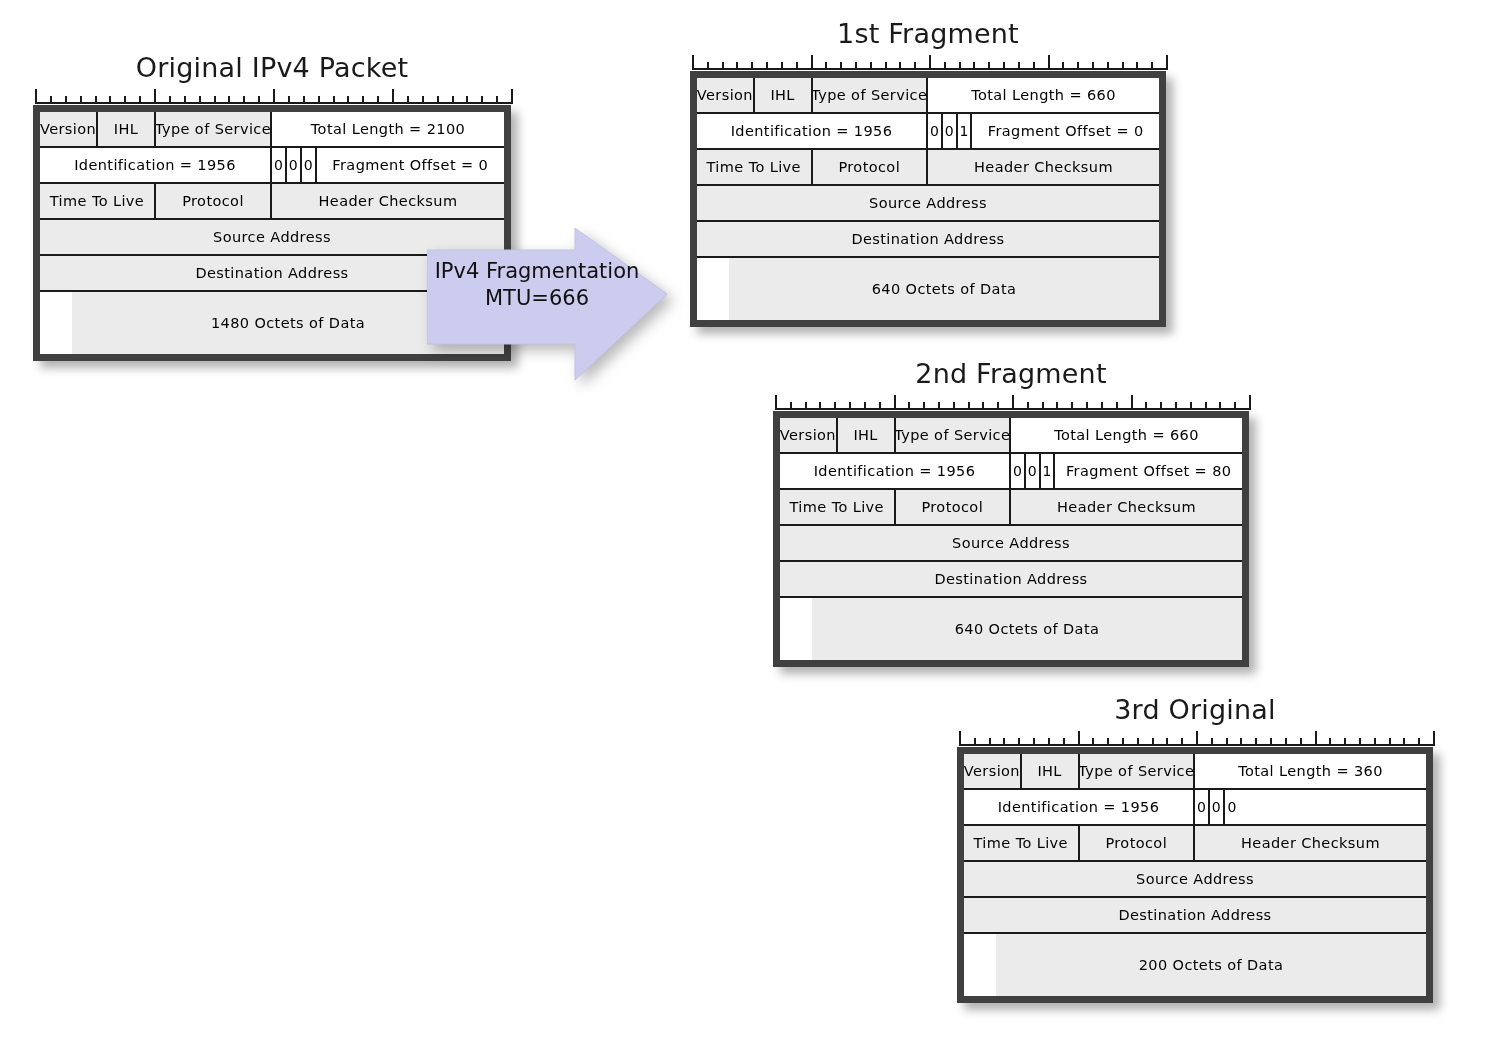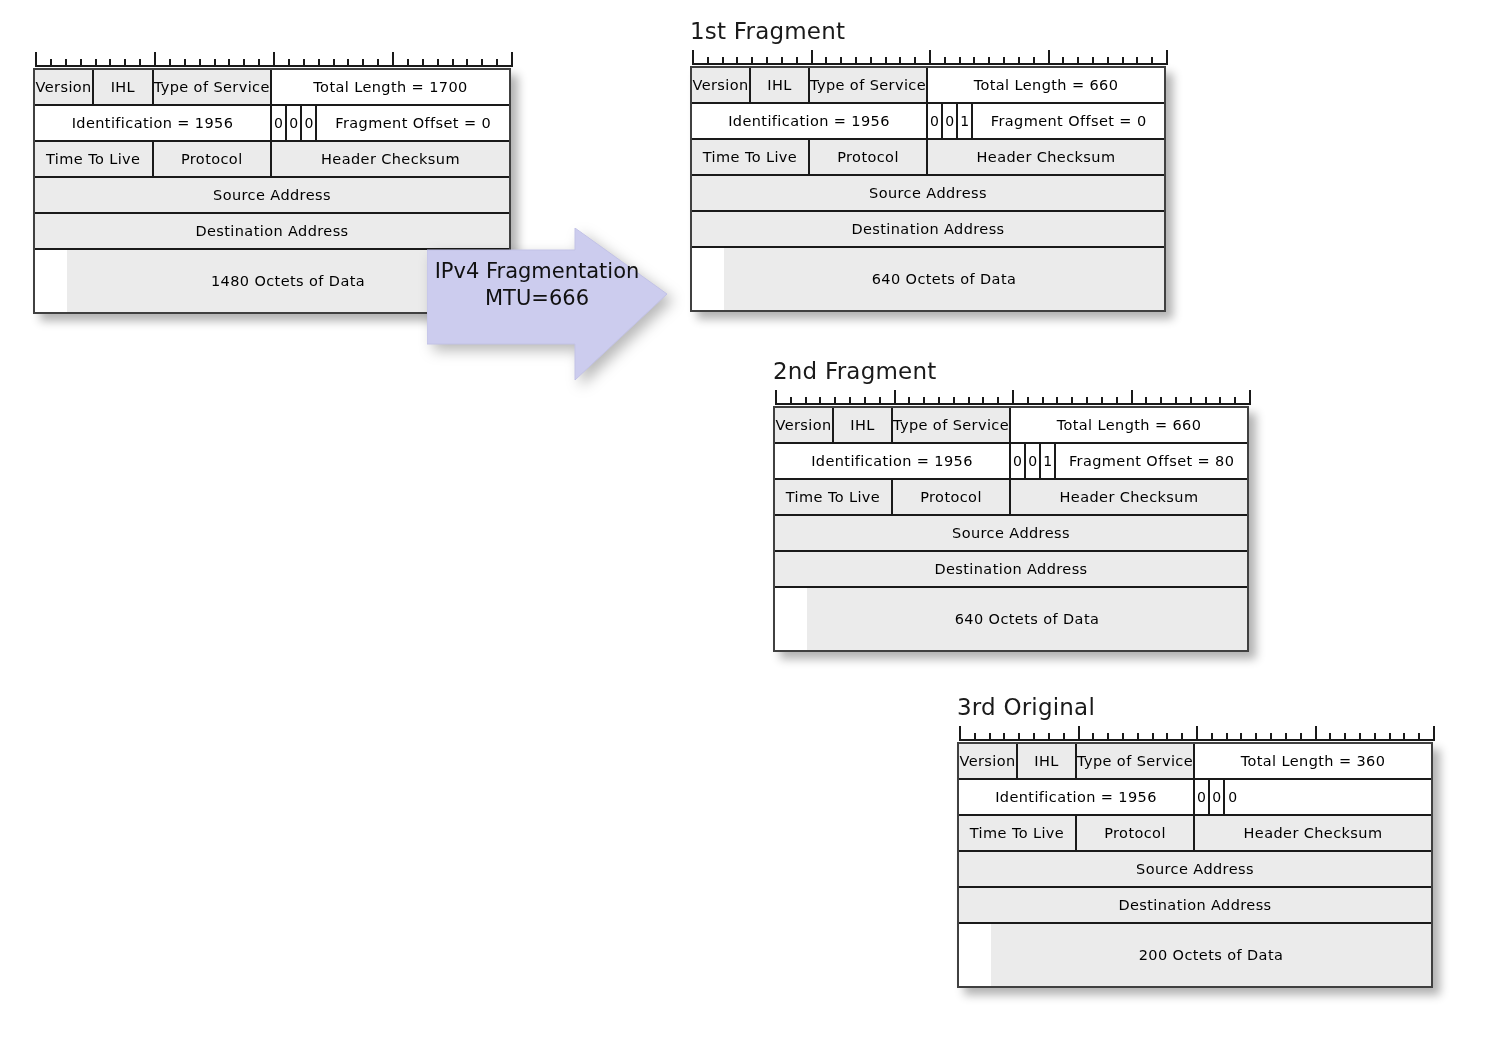--- a/index.html
+++ b/index.html
@@ -14,23 +14,23 @@
     overflow: hidden;
     font-family: "Liberation Sans", sans-serif;
     color: #000000;
   }
 
   
   .packet {
     position: absolute;
   }
   .packet-title {
-    text-align: left;
+    text-align: center;
     font-family: "DejaVu Sans", sans-serif;
-    font-size: 23px;
+    font-size: 27px;
     color: #1a1a1a;
     letter-spacing: 0.2px;
     margin-bottom: 6px;
     white-space: nowrap;
   }
 
   
   .ruler {
     position: relative;
     height: 15px;
@@ -50,21 +50,21 @@
     bottom: 0;
     left: 0;
     right: 0;
     height: 2px;
     background: #1a1a1a;
   }
 
   
   .pkt-table {
     position: relative;
-    border: 2px solid #404040;
+    border: 7px solid #404040;
     box-sizing: border-box;
     background: #ffffff;
     box-shadow: 7px 7px 9px rgba(0,0,0,0.30);
   }
   .row {
     display: flex;
     box-sizing: border-box;
     border-bottom: 2px solid #1a1a1a;
   }
   .row:last-child { border-bottom: none; padding-left: 32px; }
@@ -103,20 +103,21 @@
     font-size: 21px;
     line-height: 1.28;
     color: #111111;
     white-space: nowrap;
   }
 </style>
 </head>
 <body>
 
 <div class="packet" style="left:33px; top:52px; width:478px;">
+  <div class="packet-title">Original IPv4 Packet</div>
   <div class="ruler">
       <div class="ruler-base"></div>
       <div class="tick major" style="left: 0%;"></div>
       <div class="tick minor" style="left: 3.125%;"></div>
       <div class="tick minor" style="left: 6.25%;"></div>
       <div class="tick minor" style="left: 9.375%;"></div>
       <div class="tick minor" style="left: 12.5%;"></div>
       <div class="tick minor" style="left: 15.625%;"></div>
       <div class="tick minor" style="left: 18.75%;"></div>
       <div class="tick minor" style="left: 21.875%;"></div>
@@ -144,21 +145,21 @@
       <div class="tick minor" style="left: 90.625%;"></div>
       <div class="tick minor" style="left: 93.75%;"></div>
       <div class="tick minor" style="left: 96.875%;"></div>
       <div class="tick major" style="left: 100%;"></div>
     </div>
   <div class="pkt-table">
     <div class="row h-std">
       <div class="cell gray" style="width:12.5%">Version</div>
       <div class="cell gray" style="width:12.5%">IHL</div>
       <div class="cell gray" style="width:25%">Type of Service</div>
-      <div class="cell white" style="width:50%">Total Length = 1700</div>
+      <div class="cell white" style="width:50%">Total Length = 2100</div>
     </div>
     <div class="row h-std">
       <div class="cell white" style="width:50%">Identification = 1956</div>
       <div class="cell white bit" style="width:3.2%">0</div>
       <div class="cell white bit" style="width:3.2%">0</div>
       <div class="cell white bit" style="width:3.2%">0</div>
       <div class="cell white" style="width:40.4%">Fragment Offset = 0</div>
     </div>
     <div class="row h-std">
       <div class="cell gray" style="width:25%">Time To Live</div>

